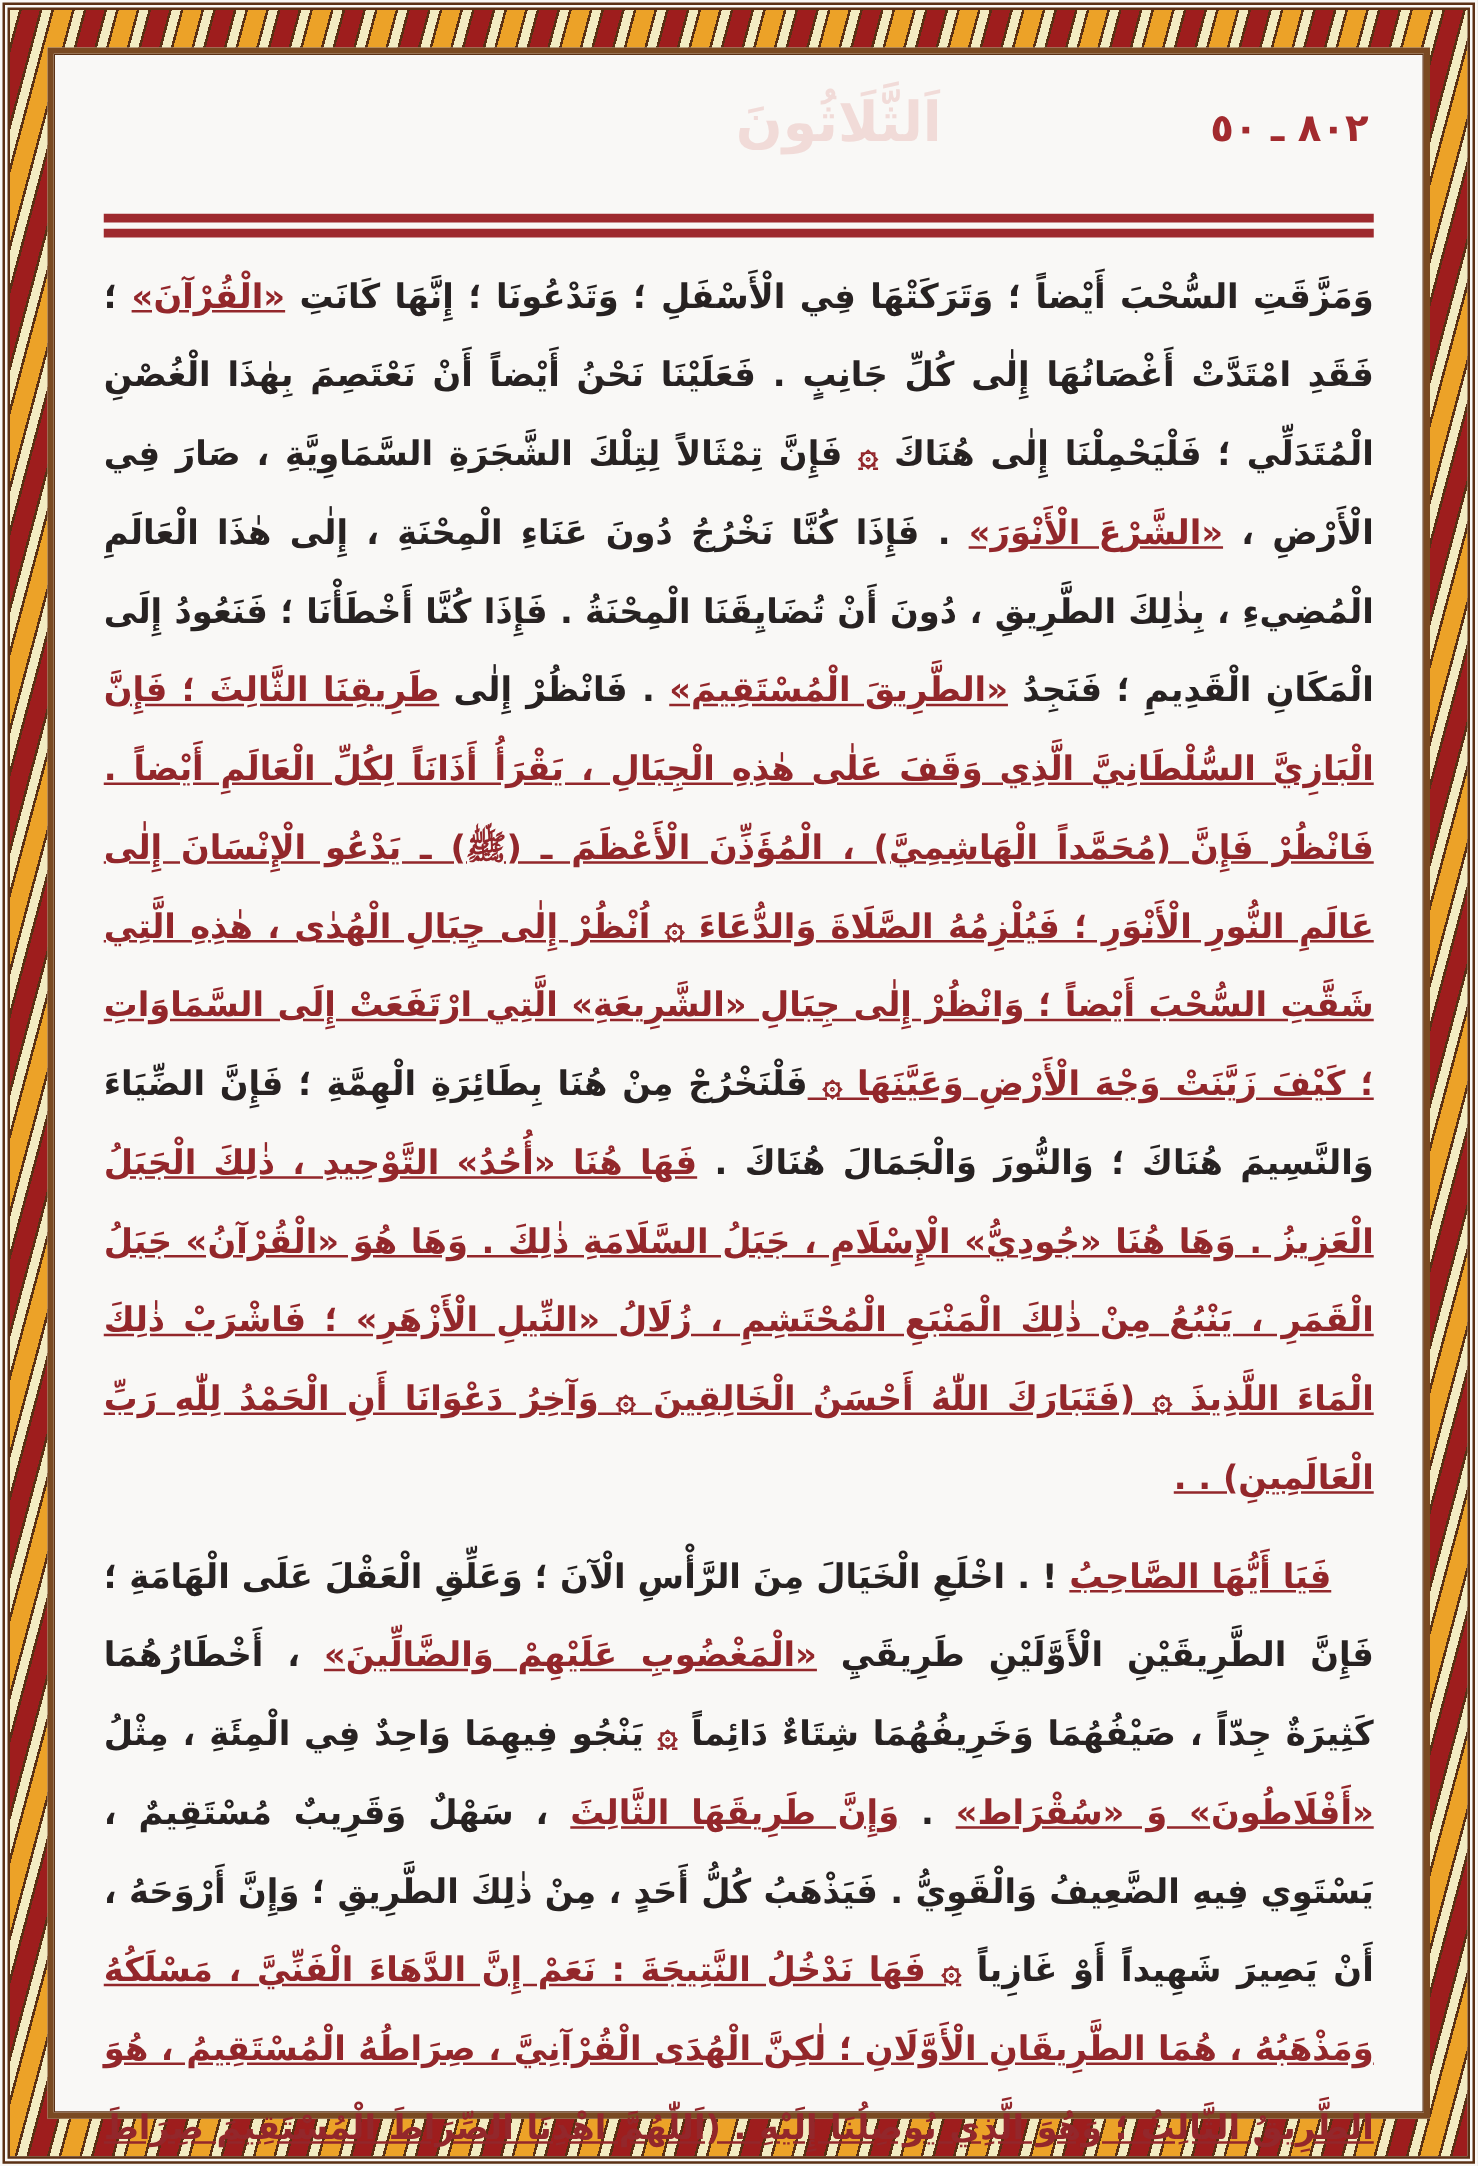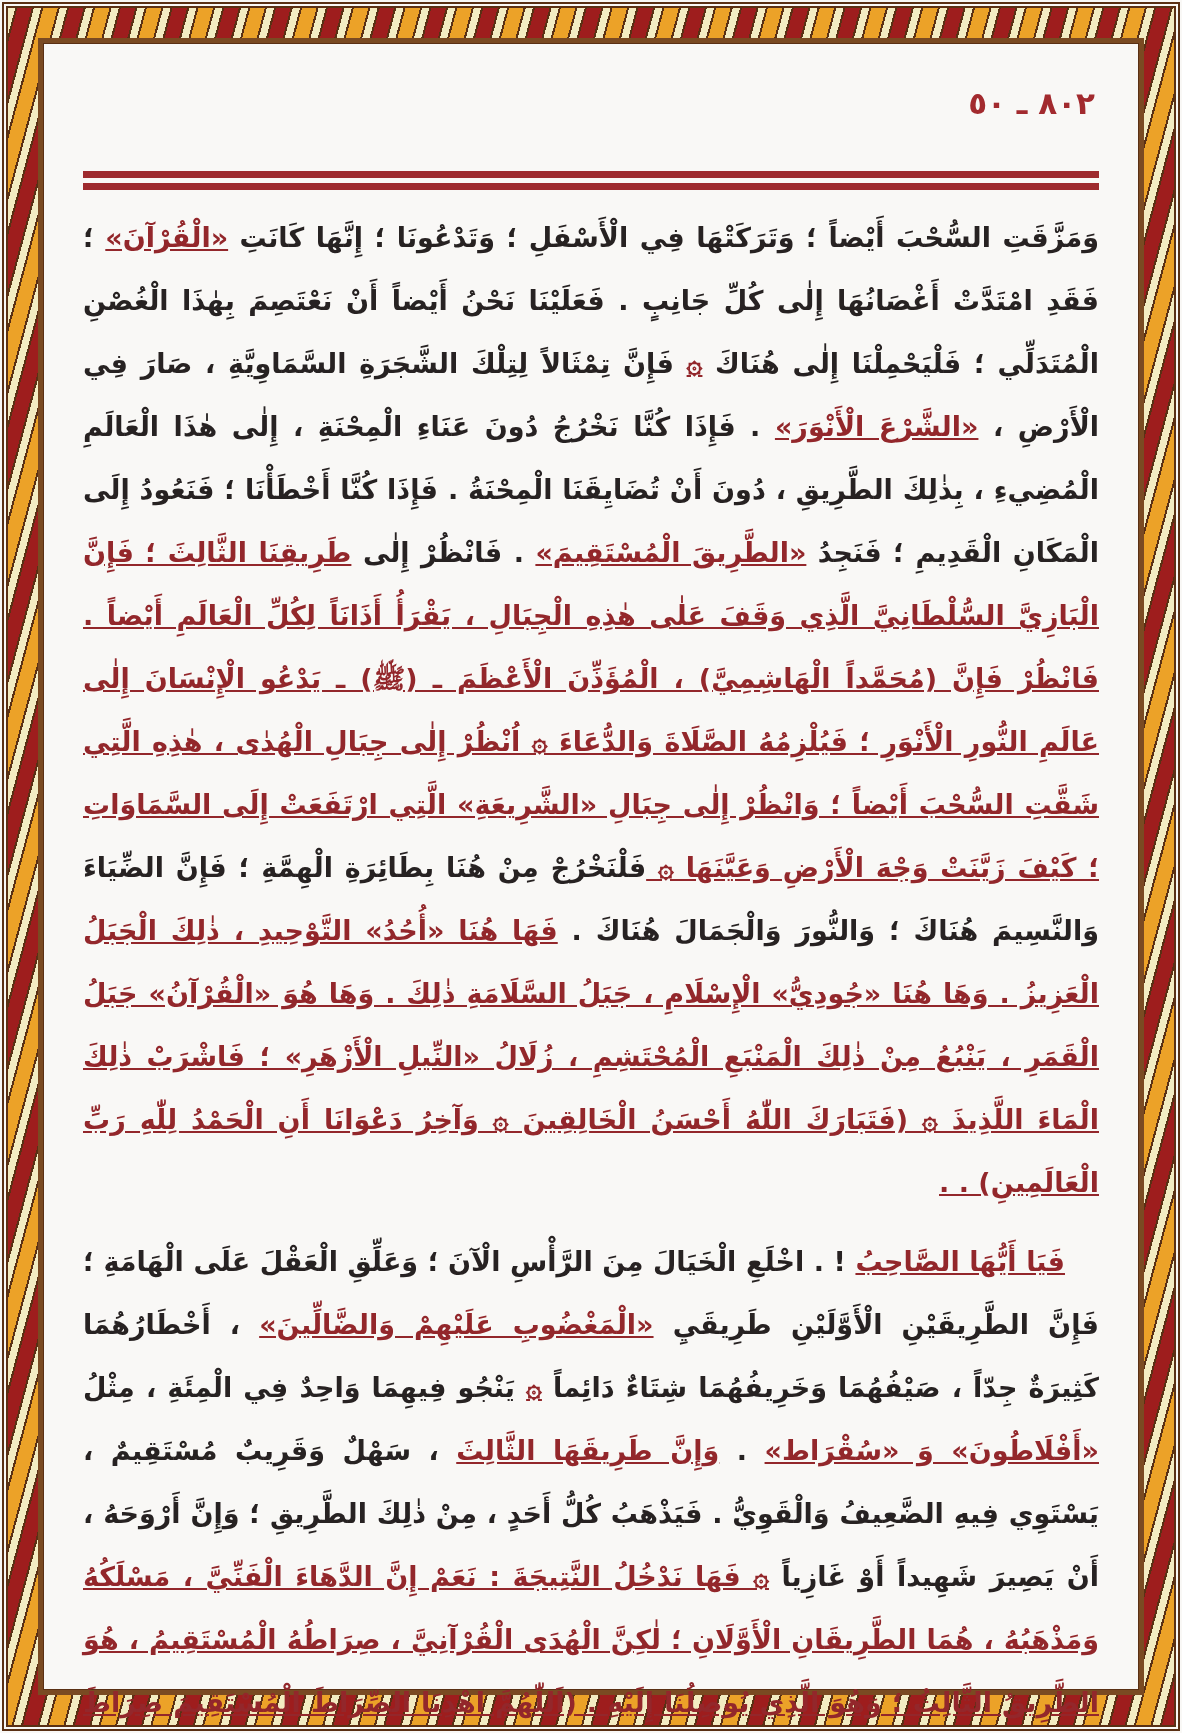--- a/index.html
+++ b/index.html
@@ -78,20 +78,21 @@
 </head>
 <body>
 
 <div class="page">
   <div class="outer-line"></div>
   <div class="frame-band"></div>
   <div class="frame-inner"></div>
 
   <div class="content">
     <div class="header">
+      <div class="watermark">اَلثَّلَاثُونَ</div>
       <div class="pagenum">٨٠٢ ـ ٥٠</div>
     </div>
     <div class="rule"></div>
     <div class="body" id="body-text">
         <div class="para"><span class="run-dark">وَمَزَّقَتِ السُّحْبَ أَيْضاً ؛ وَتَرَكَتْهَا فِي الْأَسْفَلِ ؛ وَتَدْعُونَا ؛ إِنَّهَا كَانَتِ </span><span class="run-red">«الْقُرْآنَ»</span><span class="run-dark"> ؛ فَقَدِ امْتَدَّتْ أَغْصَانُهَا إِلٰى كُلِّ جَانِبٍ . فَعَلَيْنَا نَحْنُ أَيْضاً أَنْ نَعْتَصِمَ بِهٰذَا الْغُصْنِ الْمُتَدَلِّي ؛ فَلْيَحْمِلْنَا إِلٰى هُنَاكَ </span><span class="run-red">۞</span><span class="run-dark"> فَإِنَّ تِمْثَالاً لِتِلْكَ الشَّجَرَةِ السَّمَاوِيَّةِ ، صَارَ فِي الْأَرْضِ ، </span><span class="run-red">«الشَّرْعَ الْأَنْوَرَ»</span><span class="run-dark"> . فَإِذَا كُنَّا نَخْرُجُ دُونَ عَنَاءِ الْمِحْنَةِ ، إِلٰى هٰذَا الْعَالَمِ الْمُضِيءِ ، بِذٰلِكَ الطَّرِيقِ ، دُونَ أَنْ تُضَايِقَنَا الْمِحْنَةُ . فَإِذَا كُنَّا أَخْطَأْنَا ؛ فَنَعُودُ إِلَى الْمَكَانِ الْقَدِيمِ ؛ فَنَجِدُ </span><span class="run-red">«الطَّرِيقَ الْمُسْتَقِيمَ»</span><span class="run-dark"> . فَانْظُرْ إِلٰى </span><span class="run-red">طَرِيقِنَا الثَّالِثَ ؛ فَإِنَّ الْبَازِيَّ السُّلْطَانِيَّ الَّذِي وَقَفَ عَلٰى هٰذِهِ الْجِبَالِ ، يَقْرَأُ أَذَانَاً لِكُلِّ الْعَالَمِ أَيْضاً . فَانْظُرْ فَإِنَّ (مُحَمَّداً الْهَاشِمِيَّ) ، الْمُؤَذِّنَ الْأَعْظَمَ ـ (ﷺ) ـ يَدْعُو الْإِنْسَانَ إِلٰى عَالَمِ النُّورِ الْأَنْوَرِ ؛ فَيُلْزِمُهُ الصَّلَاةَ وَالدُّعَاءَ ۞ اُنْظُرْ إِلٰى جِبَالِ الْهُدٰى ، هٰذِهِ الَّتِي شَقَّتِ السُّحْبَ أَيْضاً ؛ وَانْظُرْ إِلٰى جِبَالِ «الشَّرِيعَةِ» الَّتِي ارْتَفَعَتْ إِلَى السَّمَاوَاتِ ؛ كَيْفَ زَيَّنَتْ وَجْهَ الْأَرْضِ وَعَيَّنَهَا ۞ </span><span class="run-dark">فَلْنَخْرُجْ مِنْ هُنَا بِطَائِرَةِ الْهِمَّةِ ؛ فَإِنَّ الضِّيَاءَ وَالنَّسِيمَ هُنَاكَ ؛ وَالنُّورَ وَالْجَمَالَ هُنَاكَ . </span><span class="run-red">فَهَا هُنَا «أُحُدُ» التَّوْحِيدِ ، ذٰلِكَ الْجَبَلُ الْعَزِيزُ . وَهَا هُنَا «جُودِيُّ» الْإِسْلَامِ ، جَبَلُ السَّلَامَةِ ذٰلِكَ . وَهَا هُوَ «الْقُرْآنُ» جَبَلُ الْقَمَرِ ، يَنْبُعُ مِنْ ذٰلِكَ الْمَنْبَعِ الْمُحْتَشِمِ ، زُلَالُ «النِّيلِ الْأَزْهَرِ» ؛ فَاشْرَبْ ذٰلِكَ الْمَاءَ اللَّذِيذَ ۞ (فَتَبَارَكَ اللّٰهُ أَحْسَنُ الْخَالِقِينَ ۞ وَآخِرُ دَعْوَانَا أَنِ الْحَمْدُ لِلّٰهِ رَبِّ الْعَالَمِينِ) . .</span></div>
         <div class="para indent"><span class="run-red">فَيَا أَيُّهَا الصَّاحِبُ</span><span class="run-dark"> ! . اخْلَعِ الْخَيَالَ مِنَ الرَّأْسِ الْآنَ ؛ وَعَلِّقِ الْعَقْلَ عَلَى الْهَامَةِ ؛ فَإِنَّ الطَّرِيقَيْنِ الْأَوَّلَيْنِ طَرِيقَيِ </span><span class="run-red">«الْمَغْضُوبِ عَلَيْهِمْ وَالضَّالِّينَ»</span><span class="run-dark"> ، أَخْطَارُهُمَا كَثِيرَةٌ جِدّاً ، صَيْفُهُمَا وَخَرِيفُهُمَا شِتَاءٌ دَائِماً </span><span class="run-red">۞</span><span class="run-dark"> يَنْجُو فِيهِمَا وَاحِدٌ فِي الْمِئَةِ ، مِثْلُ </span><span class="run-red">«أَفْلَاطُونَ» وَ «سُقْرَاط»</span><span class="run-dark"> . </span><span class="run-red">وَإِنَّ طَرِيقَهَا الثَّالِثَ</span><span class="run-dark"> ، سَهْلٌ وَقَرِيبٌ مُسْتَقِيمٌ ، يَسْتَوِي فِيهِ الضَّعِيفُ وَالْقَوِيُّ . فَيَذْهَبُ كُلُّ أَحَدٍ ، مِنْ ذٰلِكَ الطَّرِيقِ ؛ وَإِنَّ أَرْوَحَهُ ، أَنْ يَصِيرَ شَهِيداً أَوْ غَازِياً </span><span class="run-red">۞ فَهَا نَدْخُلُ النَّتِيجَةَ : نَعَمْ إِنَّ الدَّهَاءَ الْفَنِّيَّ ، مَسْلَكُهُ وَمَذْهَبُهُ ، هُمَا الطَّرِيقَانِ الْأَوَّلَانِ ؛ لٰكِنَّ الْهُدَى الْقُرْآنِيَّ ، صِرَاطُهُ الْمُسْتَقِيمُ ، هُوَ الطَّرِيقُ الثَّالِثُ ؛ وَهُوَ الَّذِي يُوصِلُنَا إِلَيْهِ . (اَللّٰهُمَّ اهْدِنَا الصِّرَاطَ الْمُسْتَقِيمَ صِرَاطَ الَّذِينَ اَنْعَمْتَ عَلَيْهِمْ غَيْرِ الْمَغْضُوبِ عَلَيْهِمْ وَلَا الضَّالِّينَ ۞ آمِينَ) . . .</span></div>
       </div>
   </div>
 </div>
 

